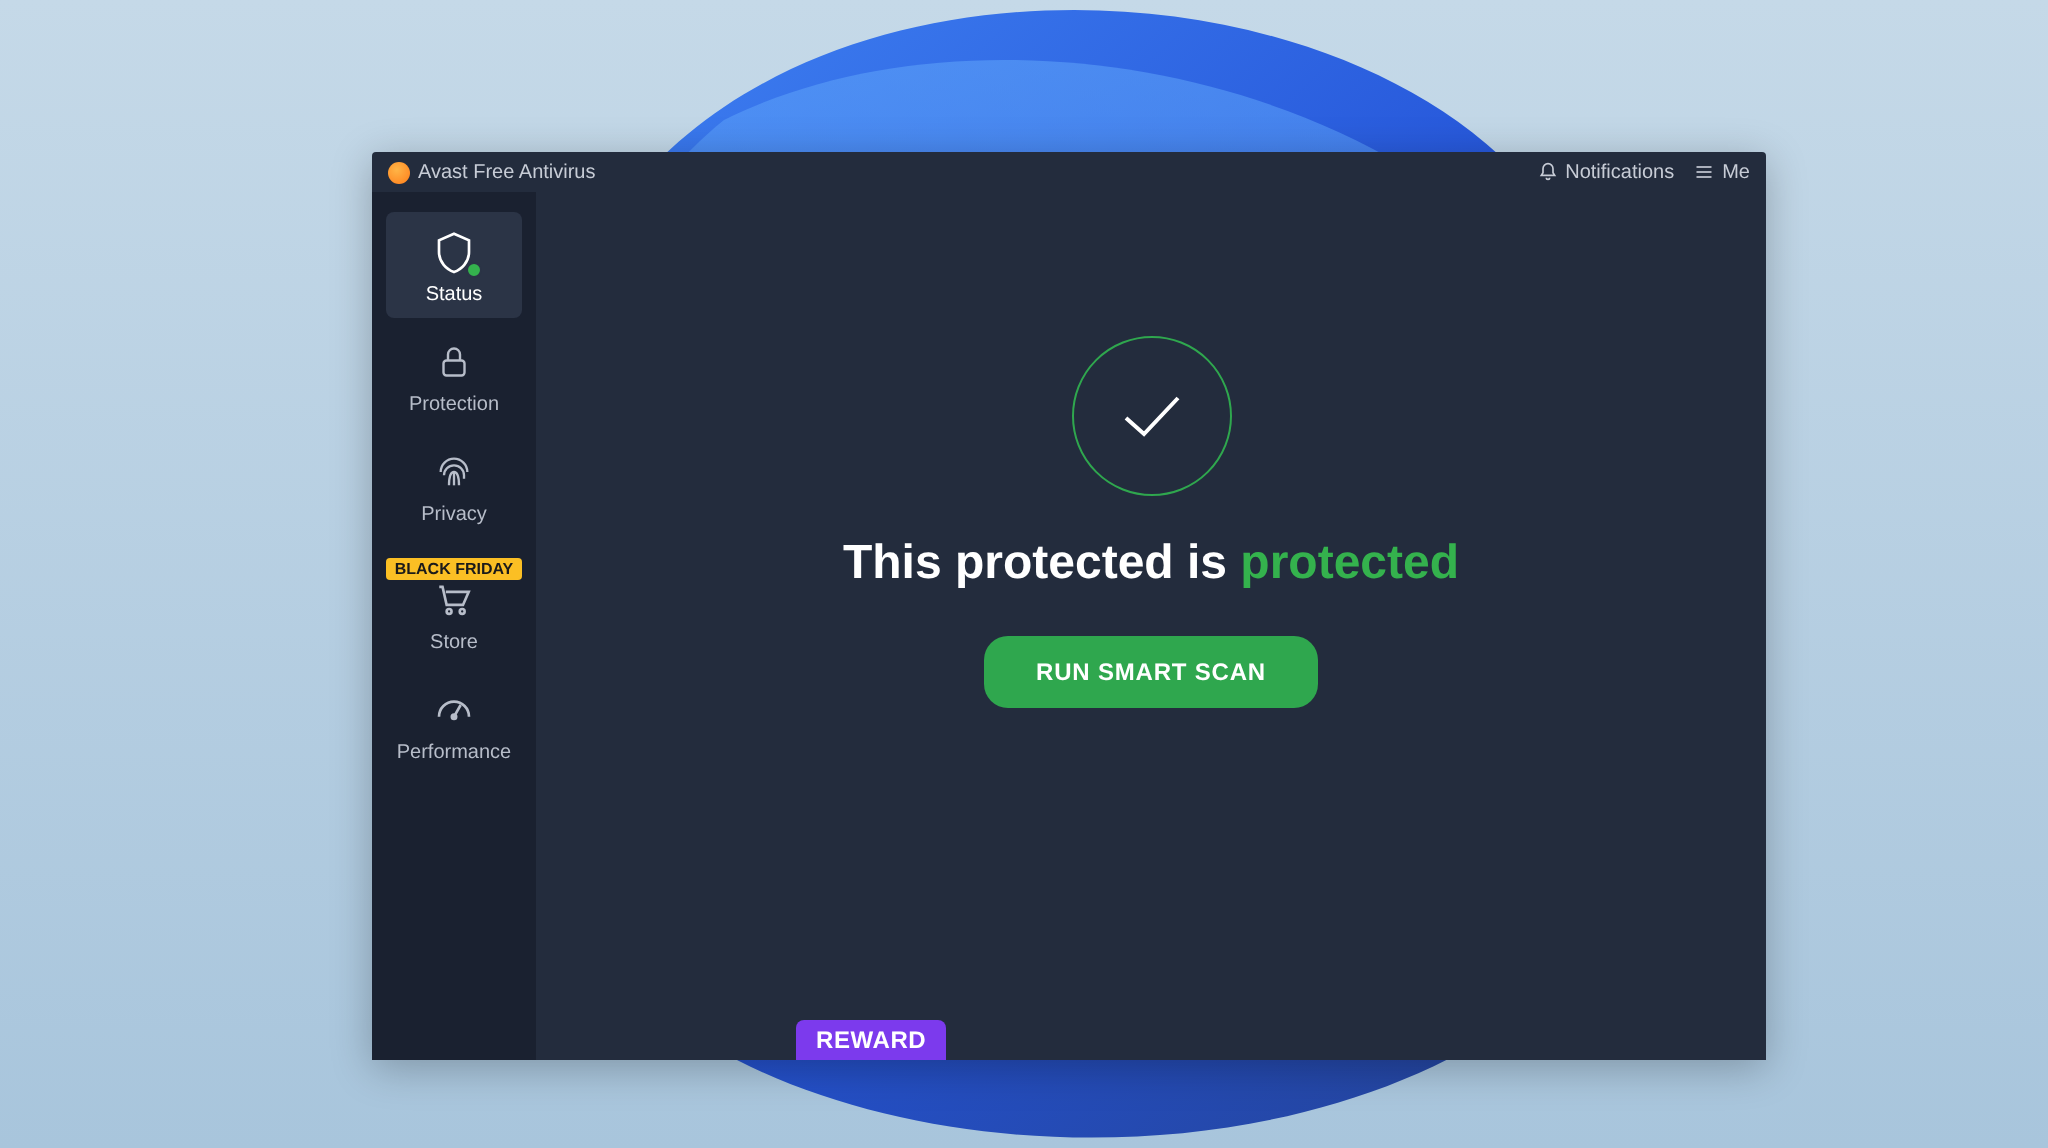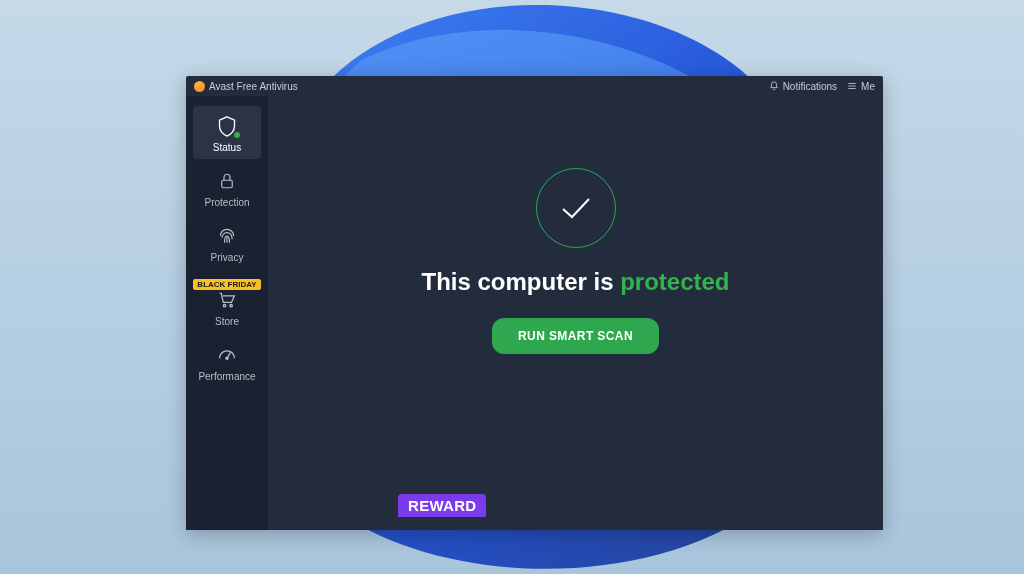--- a/index.html
+++ b/index.html
@@ -114,25 +114,25 @@
     border: none;
     padding: 11px 26px;
     font-size: 12px;
     font-weight: 700;
     letter-spacing: 0.4px;
     cursor: pointer;
     border-radius: 12px;
   }
   .reward {
     position: absolute;
-    bottom: 13px;
+    bottom: 0;
     left: 130px;
     background: #7c3aed;
     color: #fff;
-    font-size: 15px;
+    font-size: 12px;
     font-weight: 700;
     padding: 3px 10px;
     border-radius: 4px 4px 0 0;
     letter-spacing: 0.3px;
   }
   .status-dot {
     position:absolute; right:-2px; bottom:-1px; width:8px; height:8px;
     background:#34b24d; border-radius:50%; border:1px solid #2b3446;
   }
 </style>
@@ -244,19 +244,19 @@
 
     </div>
 
     <div class="main">
       <div class="status-circle">
         <svg width="34" height="28" viewBox="0 0 34 28" fill="none" stroke="#ffffff" stroke-width="2">
           <path d="M4 15 L13 23 L30 5"></path>
         </svg>
       </div>
       <div class="status-title">
-        <span>This computer is </span><span class="protected">protected</span>
+        <span>This protected is </span><span class="protected">protected</span>
       </div>
       <button class="scan-btn">RUN SMART SCAN</button>
       <div class="reward">REWARD</div>
     </div>
   </div>
 </div>
 
 </body></html>

